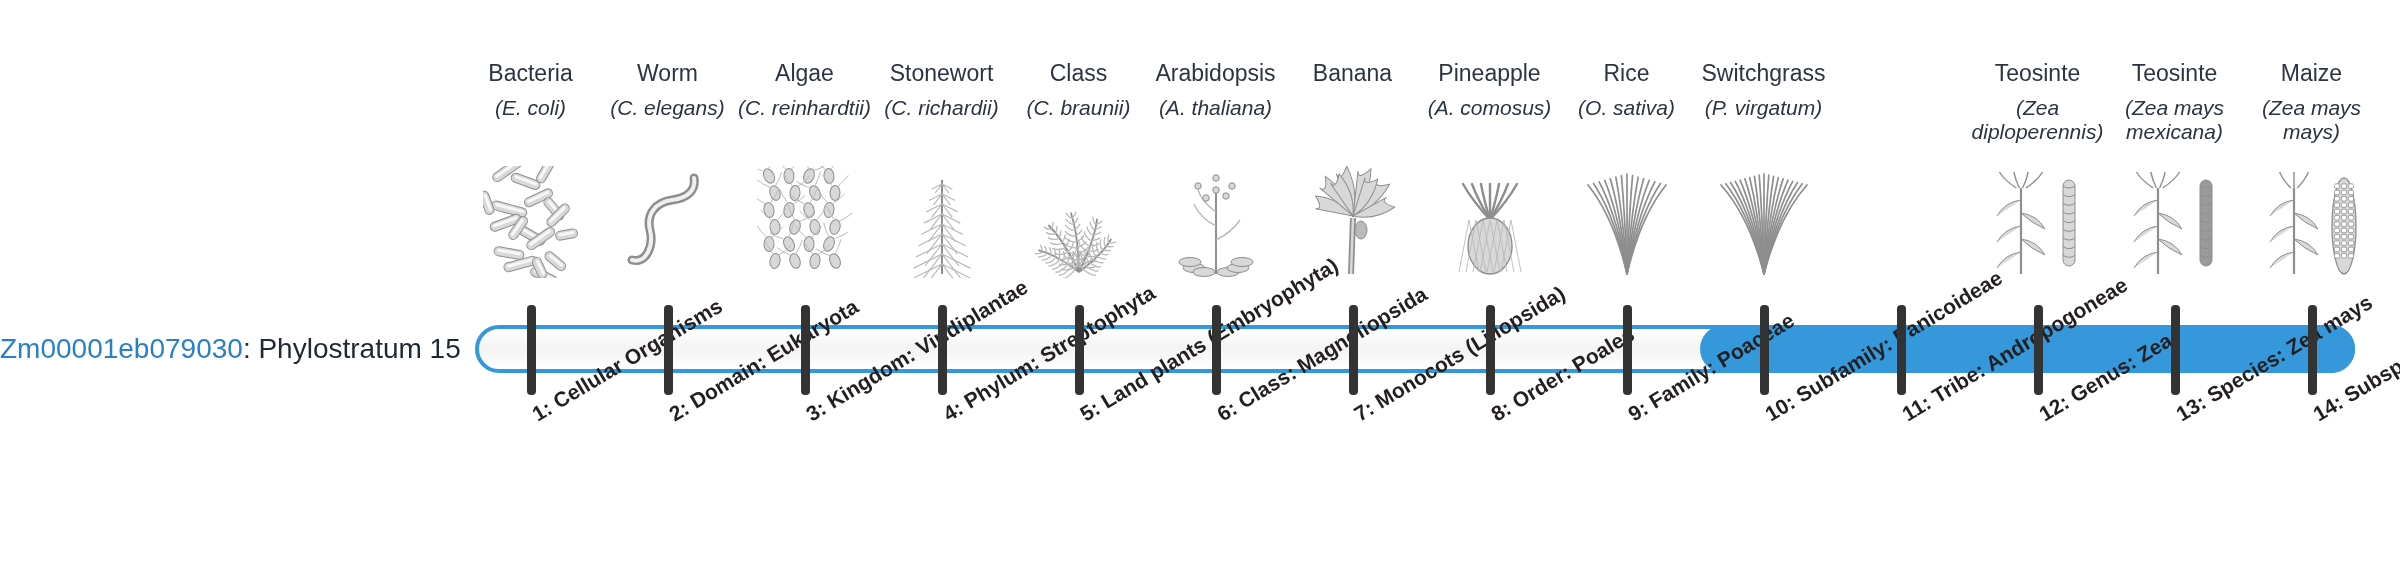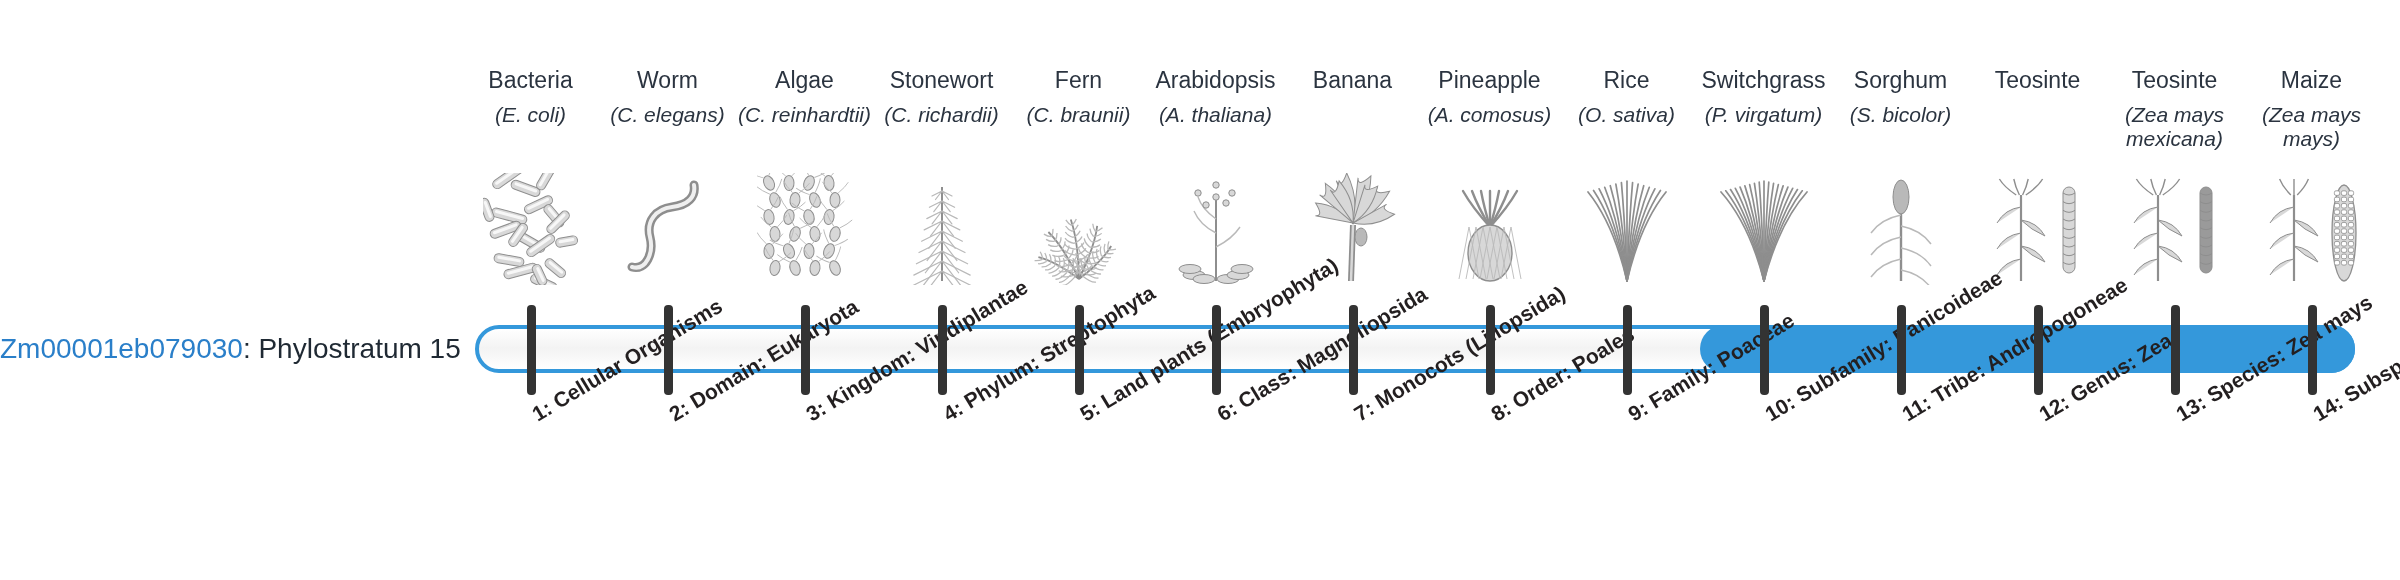--- a/index.html
+++ b/index.html
@@ -42,21 +42,21 @@
   
   #columns {
     position: absolute;
     left: 462px;
     top: 0;
     width: 1880px;
     height: 580px;
   }
   .col {
     position: absolute;
-    top: 7px;
+    top: 0;
     width: 137px;
     height: 537px;
   }
   .sp-common {
     position: absolute;
     top: 60px;
     left: 0;
     width: 137px;
     text-align: center;
     font-size: 23px;
@@ -365,21 +365,21 @@
             <path d="M48 48 l -17.8 8.9 M48 48 l 17.8 8.9 M48 48 l -11.57 15.13 M48 48 l 11.57 15.13" stroke="#b9b9b9" stroke-width="1.2" fill="none" stroke-linecap="round"></path>
             <path d="M48 58 l -20.4 10.2 M48 58 l 20.4 10.2 M48 58 l -13.26 17.34 M48 58 l 13.26 17.34" stroke="#b9b9b9" stroke-width="1.2" fill="none" stroke-linecap="round"></path>
             <path d="M48 68 l -23 11.5 M48 68 l 23 11.5 M48 68 l -14.950000000000001 19.55 M48 68 l 14.950000000000001 19.55" stroke="#b9b9b9" stroke-width="1.2" fill="none" stroke-linecap="round"></path>
             <path d="M48 78 l -25.6 12.8 M48 78 l 25.6 12.8 M48 78 l -16.64 21.76 M48 78 l 16.64 21.76" stroke="#b9b9b9" stroke-width="1.2" fill="none" stroke-linecap="round"></path>
             <path d="M48 88 l -28.2 14.1 M48 88 l 28.2 14.1 M48 88 l -18.330000000000002 23.97 M48 88 l 18.330000000000002 23.97" stroke="#b9b9b9" stroke-width="1.2" fill="none" stroke-linecap="round"></path>
             <path d="M48 98 l -30.8 15.4 M48 98 l 30.8 15.4 M48 98 l -20.02 26.18 M48 98 l 20.02 26.18" stroke="#b9b9b9" stroke-width="1.2" fill="none" stroke-linecap="round"></path>
           </svg>
         </div>
       </div>
       <div class="col" style="left: 548px;">
-        <div class="sp-common">Fern</div>
+        <div class="sp-common">Class</div>
         <div class="sp-latin">(C. braunii)</div>
         <div class="art">
           <svg width="96" height="112" viewBox="0 0 96 112">
             <g transform="translate(48,106) rotate(-58)">
               <path d="M0 0 C 2 -23, 0 -36.800000000000004, -3 -46" stroke="#8e8e8e" stroke-width="1.8" fill="none"></path>
               <path d="M-0.3 -4.6 q -11.916666666666666 -2, -13.916666666666666 -6" stroke="#b9b9b9" stroke-width="1.3" fill="none"></path>
               <path d="M-0.3 -4.6 q 11.916666666666666 -2, 13.916666666666666 -6" stroke="#b9b9b9" stroke-width="1.3" fill="none"></path>
               <path d="M-0.6 -9.2 q -10.833333333333334 -2, -12.833333333333334 -6" stroke="#b9b9b9" stroke-width="1.3" fill="none"></path>
               <path d="M-0.6 -9.2 q 10.833333333333334 -2, 12.833333333333334 -6" stroke="#b9b9b9" stroke-width="1.3" fill="none"></path>
               <path d="M-0.8999999999999999 -13.8 q -9.75 -2, -11.75 -6" stroke="#b9b9b9" stroke-width="1.3" fill="none"></path>
@@ -613,38 +613,23 @@
             <path d="M48 108 Q 53.016666666666666 50.4, 62.33333333333333 11.666666666666666" stroke="#8e8e8e" stroke-width="1.7" fill="none" stroke-linecap="round"></path>
             <path d="M48 108 Q 54.68888888888889 50.4, 67.11111111111111 12.88888888888889" stroke="#8e8e8e" stroke-width="1.7" fill="none" stroke-linecap="round"></path>
             <path d="M48 108 Q 56.361111111111114 50.4, 71.88888888888889 14.11111111111111" stroke="#8e8e8e" stroke-width="1.7" fill="none" stroke-linecap="round"></path>
             <path d="M48 108 Q 58.03333333333333 50.4, 76.66666666666667 15.333333333333334" stroke="#8e8e8e" stroke-width="1.7" fill="none" stroke-linecap="round"></path>
             <path d="M48 108 Q 59.705555555555556 50.4, 81.44444444444444 16.555555555555554" stroke="#8e8e8e" stroke-width="1.7" fill="none" stroke-linecap="round"></path>
             <path d="M48 108 Q 61.37777777777778 50.4, 86.22222222222223 17.77777777777778" stroke="#8e8e8e" stroke-width="1.7" fill="none" stroke-linecap="round"></path>
             <path d="M48 108 Q 63.05 50.4, 91 19" stroke="#8e8e8e" stroke-width="1.7" fill="none" stroke-linecap="round"></path>
           </svg>
         </div>
       </div>
-      <div class="col" style="left: 1370px;">
-        <div class="sp-common">Sorghum</div>
-        <div class="sp-latin">(S. bicolor)</div>
-        <div class="art">
-          <svg width="96" height="112" viewBox="0 0 96 112">
-            <path d="M48 108 L48 30" stroke="#8e8e8e" stroke-width="2.4" fill="none"></path>
-            <path d="M48 42 q -20 4, -30 18" stroke="#b9b9b9" stroke-width="1.5" fill="none"></path>
-            <path d="M48 53 q 20 4, 30 18" stroke="#b9b9b9" stroke-width="1.5" fill="none"></path>
-            <path d="M48 64 q -20 4, -30 18" stroke="#b9b9b9" stroke-width="1.5" fill="none"></path>
-            <path d="M48 75 q 20 4, 30 18" stroke="#b9b9b9" stroke-width="1.5" fill="none"></path>
-            <path d="M48 86 q -20 4, -30 18" stroke="#b9b9b9" stroke-width="1.5" fill="none"></path>
-            <path d="M48 97 q 20 4, 30 18" stroke="#b9b9b9" stroke-width="1.5" fill="none"></path>
-            <ellipse cx="48" cy="24" rx="8" ry="17" fill="#b9b9b9" stroke="#8e8e8e" stroke-width="1"></ellipse>
-          </svg>
-        </div>
-      </div>
       <div class="col" style="left: 1507px;">
         <div class="sp-common">Teosinte</div>
+        <div class="sp-latin">(Zea diploperennis)</div>
         <div class="art">
           <svg width="60" height="112" viewBox="0 0 60 112">
             <path d="M30 108 L30 22" stroke="#8e8e8e" stroke-width="2.2" fill="none"></path>
             <path d="M30 34 q -16 2, -24 16 q --14 -6, --24 -16 Z" fill="#d8d8d8" stroke="#8e8e8e" stroke-width="1"></path>
             <path d="M30 47 q 16 2, 24 16 q -14 -6, -24 -16 Z" fill="#d8d8d8" stroke="#8e8e8e" stroke-width="1"></path>
             <path d="M30 60 q -16 2, -24 16 q --14 -6, --24 -16 Z" fill="#d8d8d8" stroke="#8e8e8e" stroke-width="1"></path>
             <path d="M30 73 q 16 2, 24 16 q -14 -6, -24 -16 Z" fill="#d8d8d8" stroke="#8e8e8e" stroke-width="1"></path>
             <path d="M30 86 q -16 2, -24 16 q --14 -6, --24 -16 Z" fill="#d8d8d8" stroke="#8e8e8e" stroke-width="1"></path>
             <path d="M25.2 22 q -12 -8, -16.799999999999997 -16" stroke="#8e8e8e" stroke-width="1.4" fill="none"></path>
             <path d="M28.4 22 q -4 -8, -5.6 -16" stroke="#8e8e8e" stroke-width="1.4" fill="none"></path>

